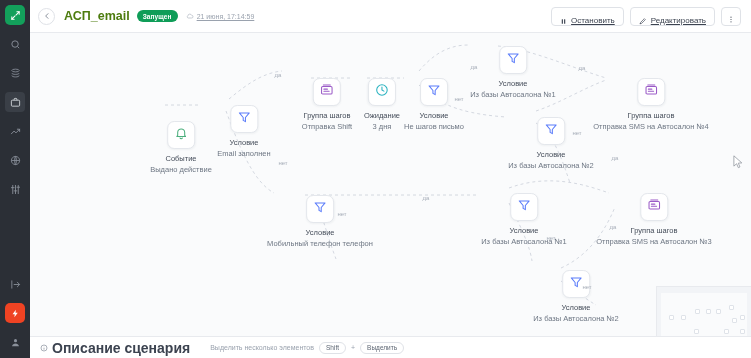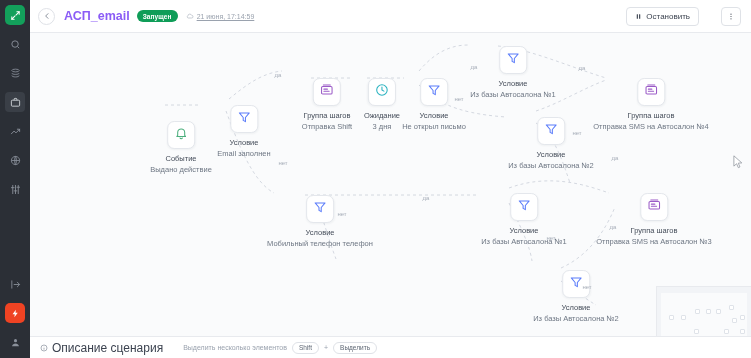--- a/index.html
+++ b/index.html
@@ -52,40 +52,40 @@
     display: flex; align-items: center;
     padding: 0 10px 0 8px;
   }
   .back-btn {
     width: 17px; height: 17px; border-radius: 50%;
     border: 1px solid #dfe2e7; background: #fff;
     display: flex; align-items: center; justify-content: center;
     color: #6d7683; flex: 0 0 17px;
   }
   .title {
-    font-size: 12.5px; font-weight: bold; color: #8b5cf6;
+    font-size: 12.5px; font-weight: bold; color: #4d7c0f;
     margin-left: 9px; white-space: nowrap;
   }
   .badge {
     margin-left: 7px; background: #0f9d58; color: #fff;
     font-size: 6.5px; font-weight: bold;
     padding: 2.5px 6px; border-radius: 8px; white-space: nowrap;
     letter-spacing: .1px;
   }
   .stamp {
     margin-left: 8px; display: flex; align-items: center; gap: 3px;
     color: #9aa2ae; font-size: 7px; white-space: nowrap;
   }
   .stamp .stamp-txt { text-decoration: underline; text-underline-offset: 1px; }
   .hdr-spacer { flex: 1 1 auto; }
   .hbtn {
     height: 19px; border: 1px solid #dfe2e7; border-radius: 4px;
     background: #fff; color: #3c4350; font-size: 8px;
-    display: flex; align-items: center; gap: 4px;
-    padding: 0 8px; margin-left: 22px; white-space: nowrap;
+    display: flex; align-items: flex-end; gap: 4px;
+    padding: 0 8px; margin-left: 6px; white-space: nowrap; text-decoration: underline;
   }
   .hbtn.icon-only { padding: 0 5px; }
 
   
   #canvas {
     flex: 1 1 auto; position: relative; overflow: hidden;
     background-color: #fafbfc;
     background-image: radial-gradient(#dcdfe5 0.7px, transparent 0.7px);
     background-size: 8px 8px;
   }
@@ -126,21 +126,21 @@
   #cursor { position: absolute; pointer-events: none; }
 
   
   #footer {
     height: 22px; flex: 0 0 22px;
     background: #fff; border-top: 1px solid #e8eaee;
     display: flex; align-items: center; padding: 0 10px;
   }
   .foot-desc {
     display: flex; align-items: center; gap: 4px;
-    font-size: 12px; color: #3c4350; font-weight: normal; white-space: nowrap;
+    font-size: 14px; color: #3c4350; font-weight: bold; white-space: nowrap;
   }
   .foot-hint {
     margin-left: 20px; display: flex; align-items: center; gap: 5px;
     font-size: 7px; color: #9aa2ae; white-space: nowrap;
   }
   .key {
     border: 1px solid #dfe2e7; border-radius: 8px; padding: 1.5px 6px;
     font-size: 6.5px; color: #5d6673; background: #fff;
   }
 </style>
@@ -242,20 +242,26 @@
 
       <div class="hdr-spacer"></div>
 
       <div class="hbtn">
         <svg width="7" height="7" viewBox="0 0 24 24" fill="currentColor">
             <rect x="6" y="4" width="4" height="16" rx="1"></rect>
             <rect x="14" y="4" width="4" height="16" rx="1"></rect>
           </svg>
         <span>Остановить</span>
       </div>
+      <div class="hbtn">
+        <svg width="8" height="8" viewBox="0 0 24 24" fill="none" stroke="currentColor" stroke-width="1.9" stroke-linecap="round">
+            <path d="M4 20l4-1 11-11-3-3L5 16l-1 4z"></path>
+          </svg>
+        <span>Редактировать</span>
+      </div>
       <div class="hbtn icon-only">
         <svg width="8" height="11" viewBox="0 0 24 24" fill="currentColor">
             <circle cx="12" cy="5" r="1.7"></circle>
             <circle cx="12" cy="12" r="1.7"></circle>
             <circle cx="12" cy="19" r="1.7"></circle>
           </svg>
       </div>
     </div>
 
     <div id="canvas">
@@ -338,21 +344,21 @@
             <div class="node-title">Ожидание</div>
             <div class="node-sub">3 дня</div>
           </div>
           <div class="node" style="left: 404px; top: 45px;">
             <div class="node-box">
               <span><svg width="14" height="14" viewBox="0 0 24 24" fill="none" stroke="#5b7cfa" stroke-width="1.8" stroke-linecap="round" stroke-linejoin="round">
                   <path d="M3.5 5h17l-6.6 7.8V20l-3.8-2.2v-5L3.5 5z"></path>
                 </svg></span>
             </div>
             <div class="node-title">Условие</div>
-            <div class="node-sub">Не открыл письмо</div>
+            <div class="node-sub">Не шагов письмо</div>
           </div>
           <div class="node" style="left: 483px; top: 13px;">
             <div class="node-box">
               <span><svg width="14" height="14" viewBox="0 0 24 24" fill="none" stroke="#5b7cfa" stroke-width="1.8" stroke-linecap="round" stroke-linejoin="round">
                   <path d="M3.5 5h17l-6.6 7.8V20l-3.8-2.2v-5L3.5 5z"></path>
                 </svg></span>
             </div>
             <div class="node-title">Условие</div>
             <div class="node-sub">Из базы Автосалона №1</div>
           </div>

